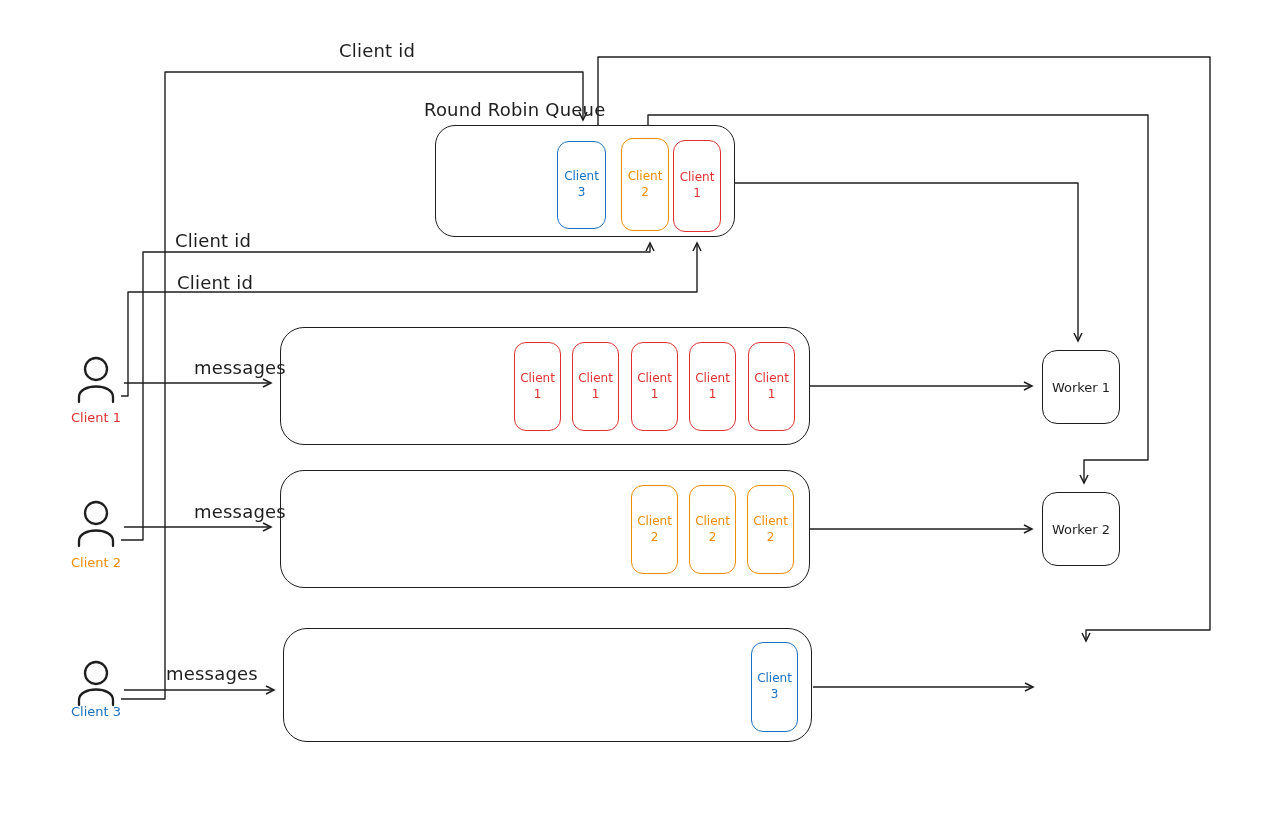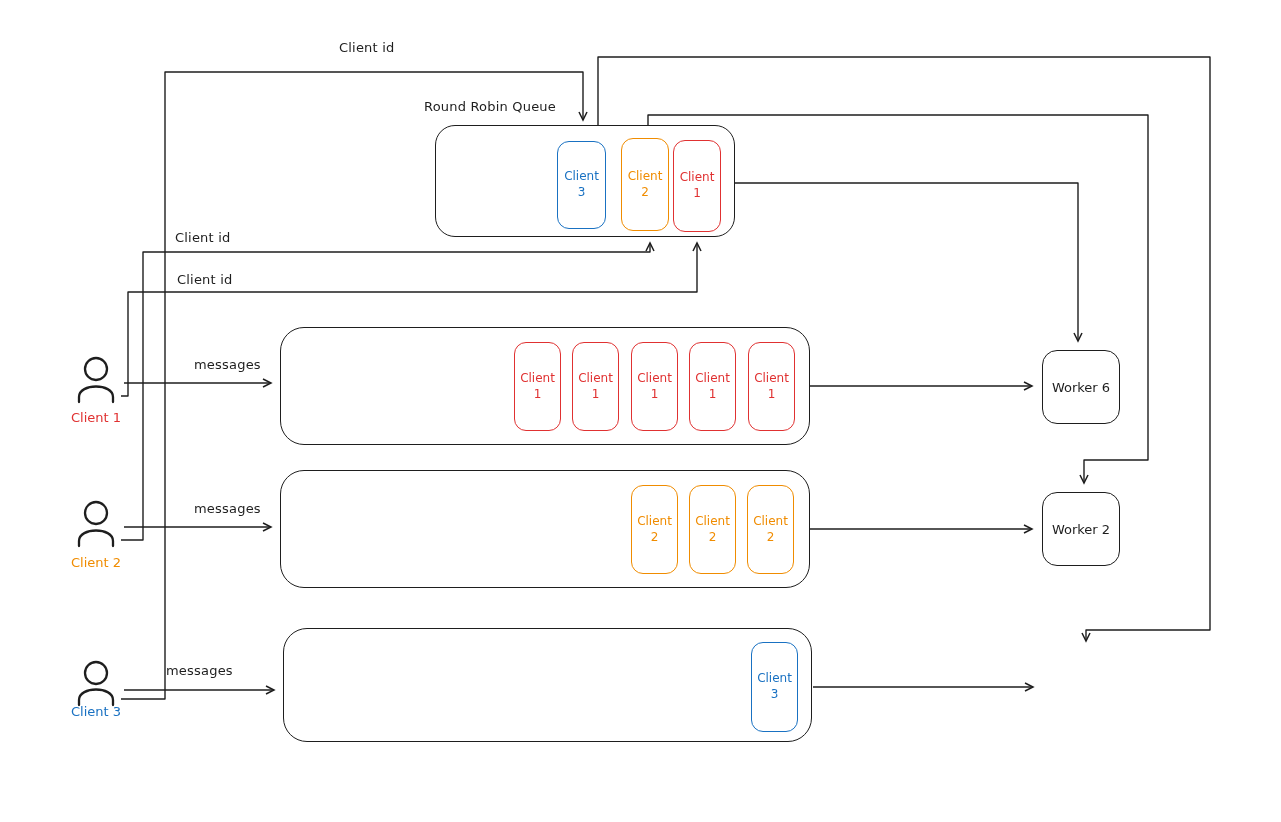--- a/index.html
+++ b/index.html
@@ -23,21 +23,21 @@
     stroke: var(--ink, #1e1e1e);
     stroke-width: 1.4;
     fill: none;
     stroke-linejoin: round;
   }
   .ah { stroke: var(--ink, #1e1e1e); fill: none; stroke-width: 1.5; }
   .person { stroke: var(--ink, #1e1e1e); fill: none; stroke-width: 2.3; stroke-linecap: round; }
 
   .label {
     position: absolute;
-    font-size: 13px;
+    font-size: 18px;
     letter-spacing: 0.2px;
     color: var(--ink, #1e1e1e);
     white-space: nowrap;
   }
   .name-label {
     position: absolute;
     width: 76px;
     text-align: center;
     font-size: 13px;
     white-space: nowrap;
@@ -174,19 +174,19 @@
     </div>
   </div>
 
   <div class="box qbox" style="left:283px; top:628px; width:529px; height:114px;">
     <div class="chip blue" style="left:467px; top:13px; width:47px; height:90px;">
       <span>Client 3</span>
     </div>
   </div>
 
   <div class="box worker" style="left:1042px; top:350px; width:78px; height:74px;">
-    <span>Worker 6</span>
+    <span>Worker 1</span>
   </div>
   <div class="box worker" style="left:1042px; top:492px; width:78px; height:74px;">
     <span>Worker 2</span>
   </div>
 
 </div>
 
 </body></html>

